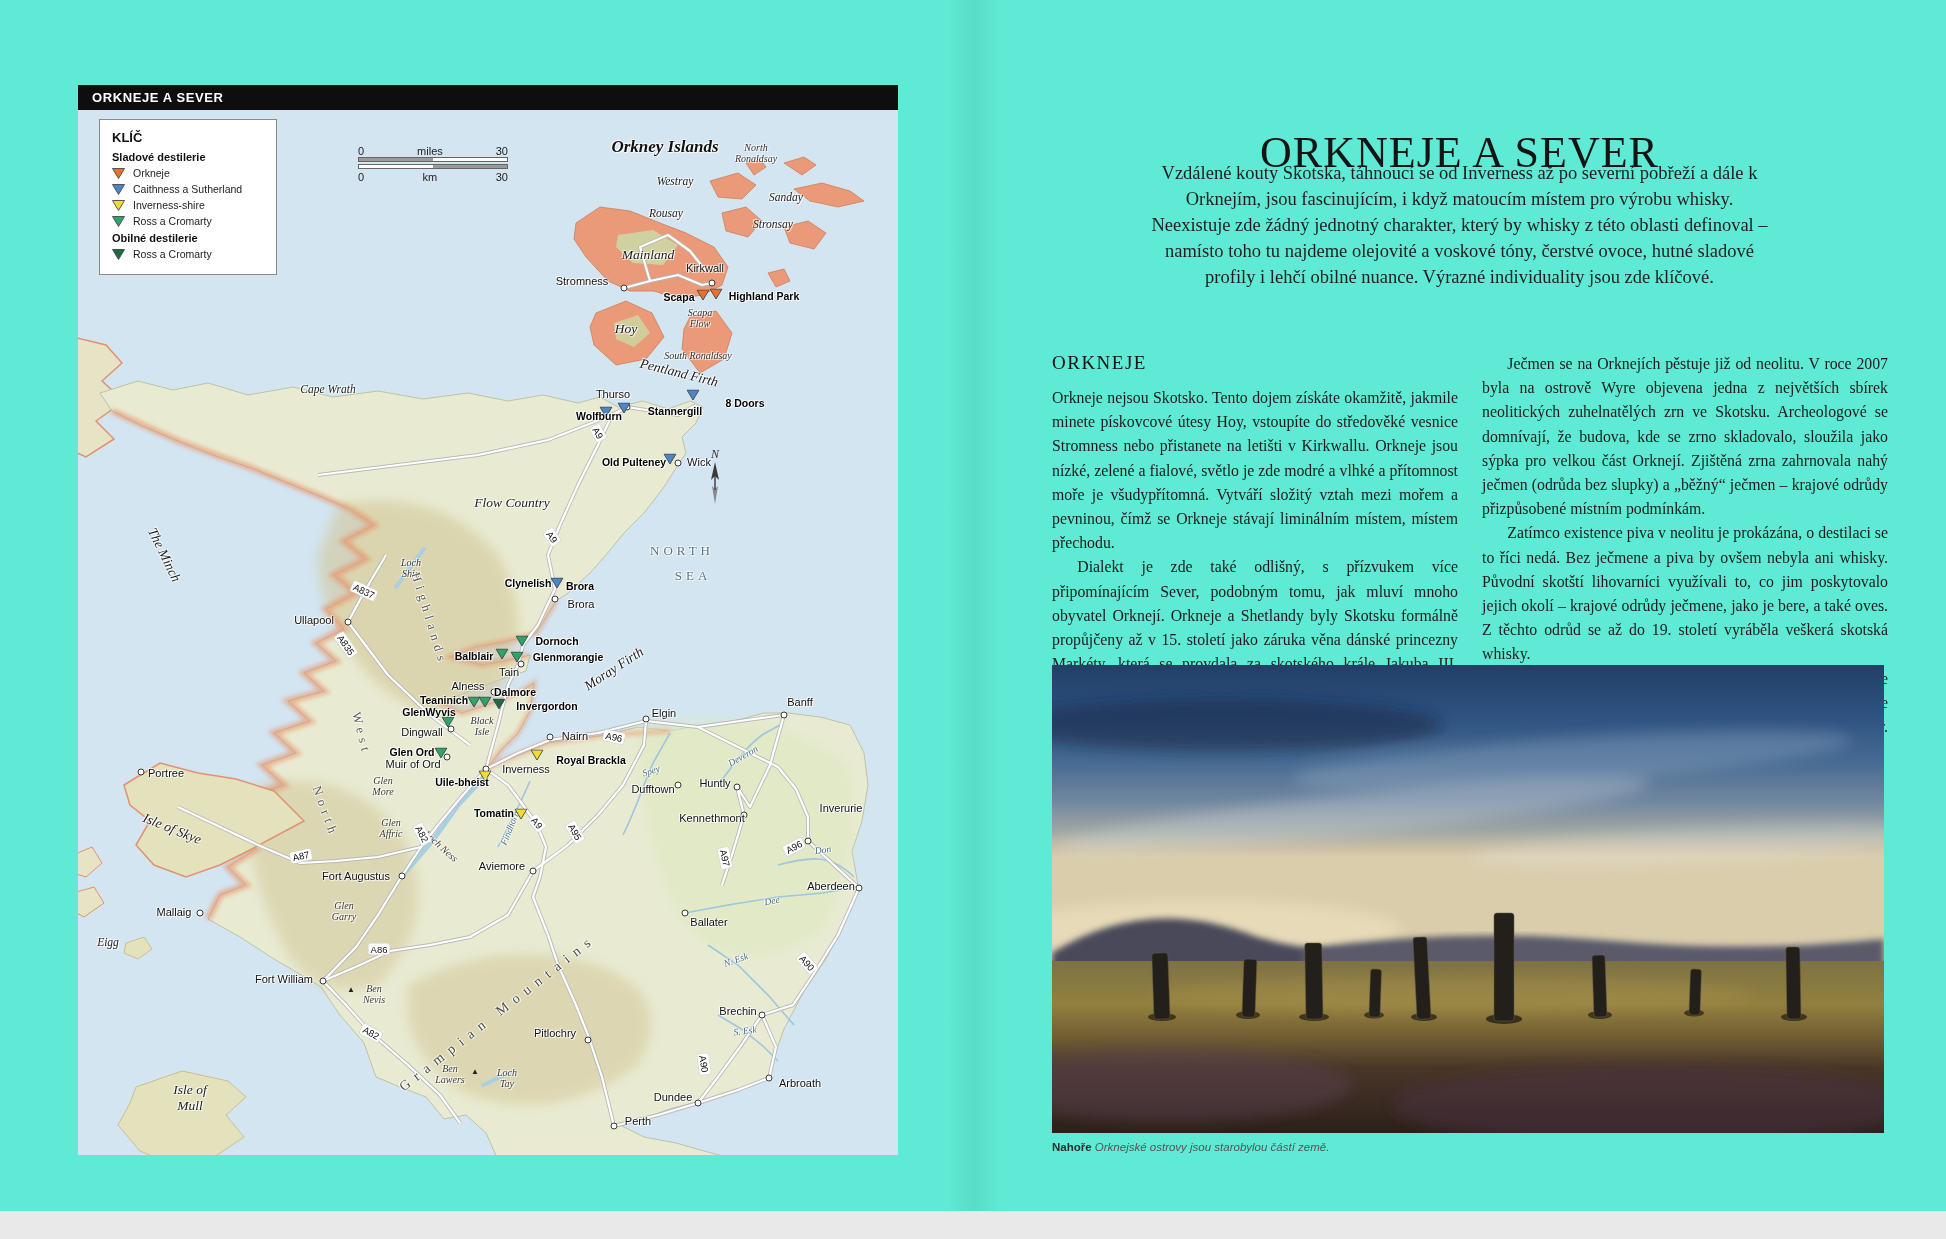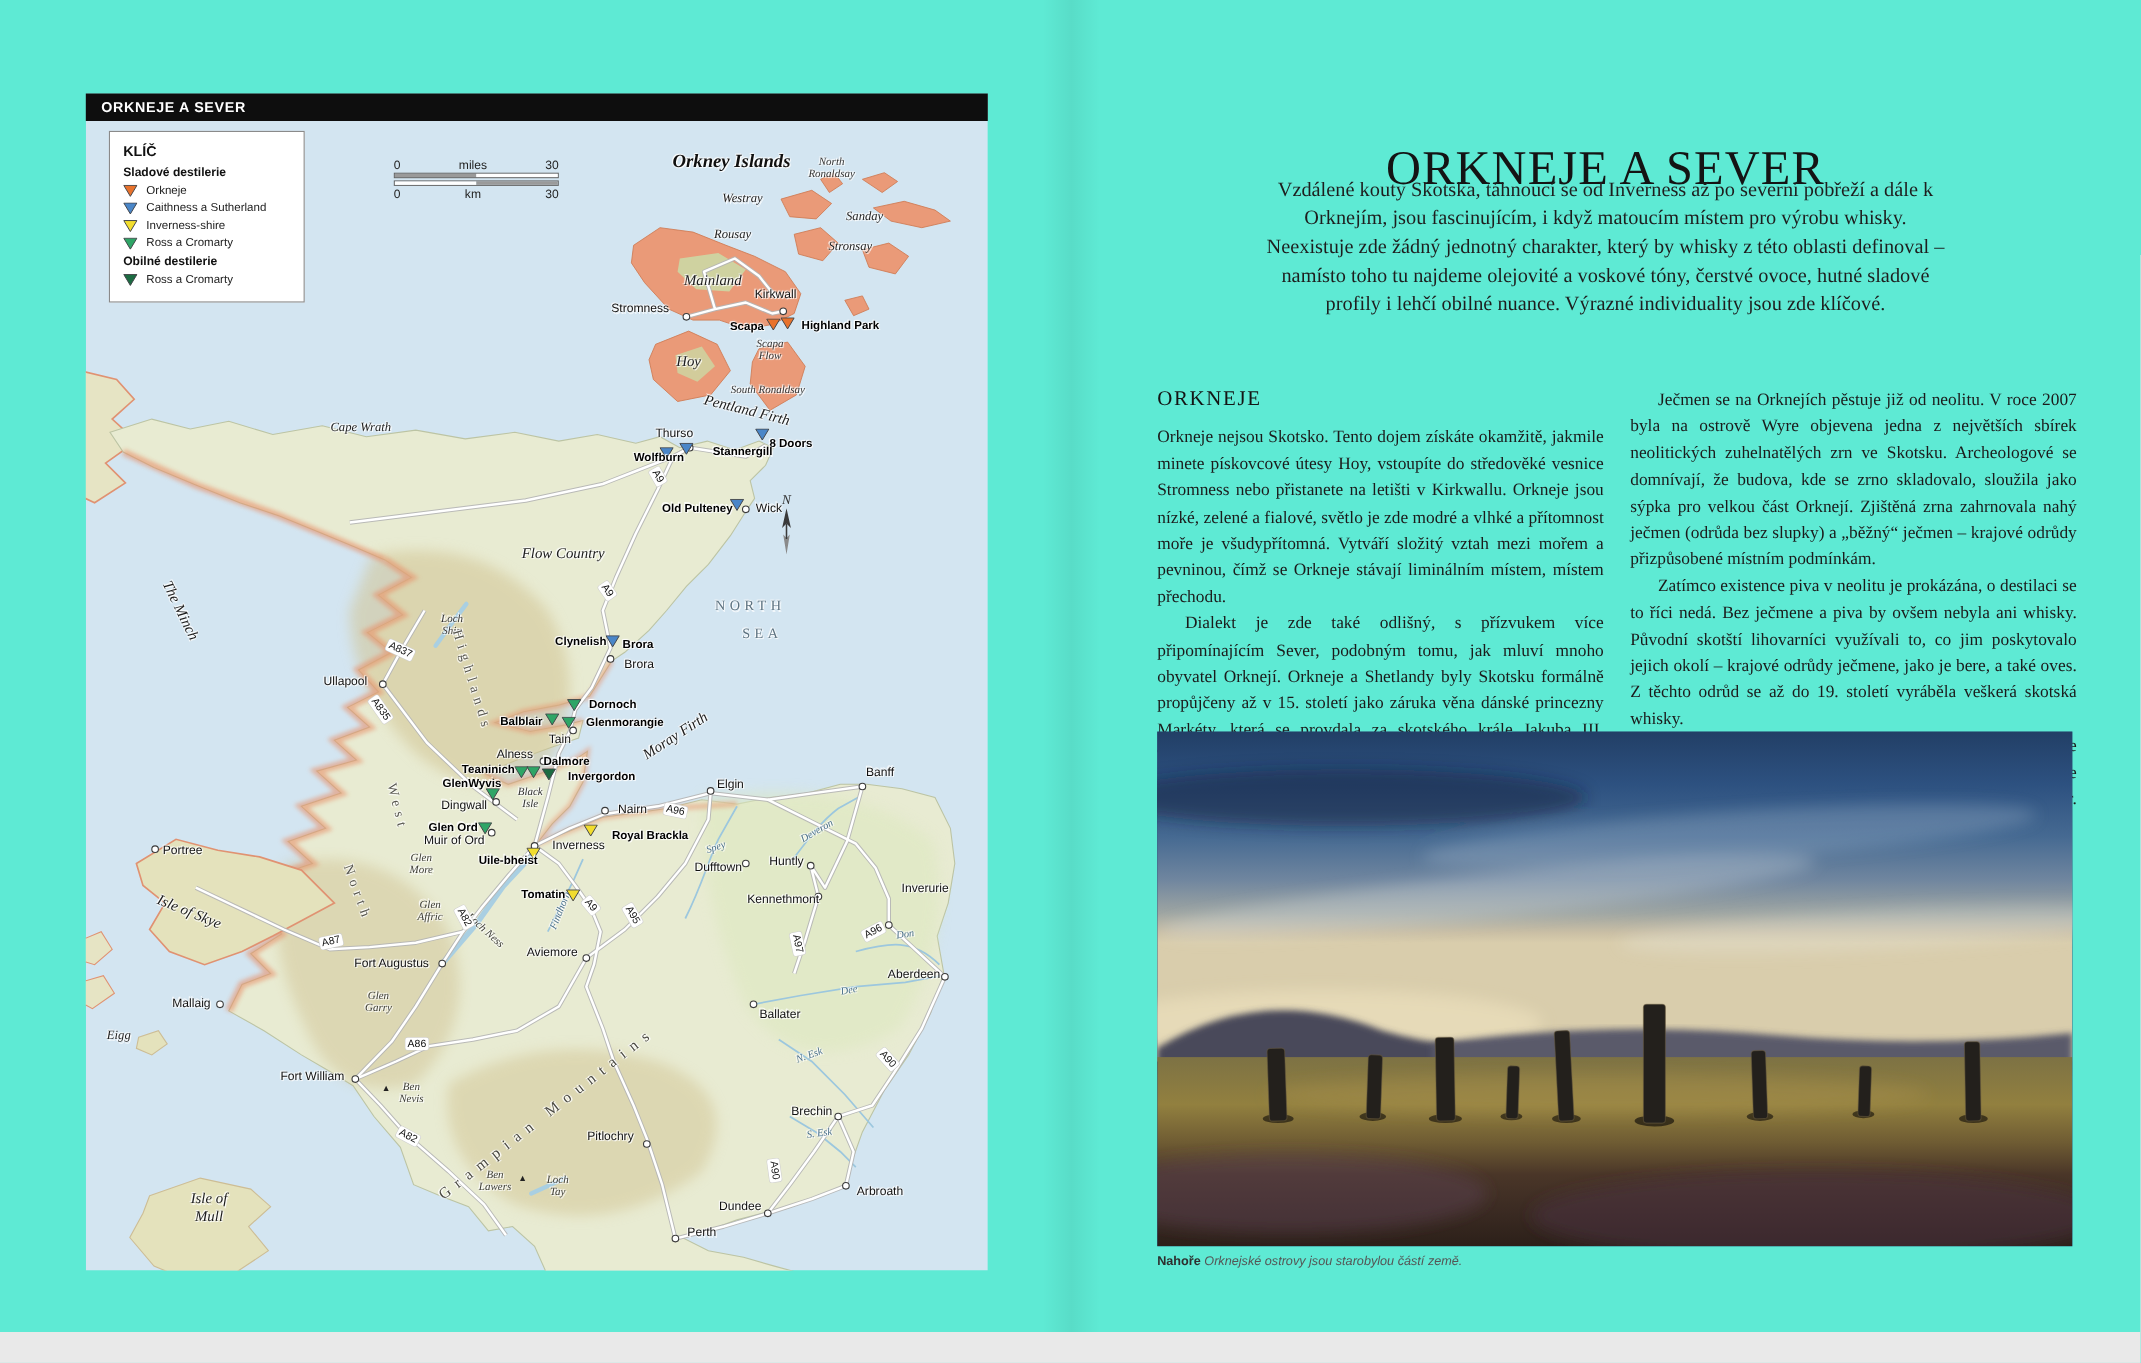--- a/index.html
+++ b/index.html
@@ -373,21 +373,21 @@
             <polygon points="0.5,0.5 12.5,0.5 6.5,10.5" fill="#e8722c" stroke="#44464a" stroke-width="0.9"></polygon>
           </svg></div>
         <div class="ml dist-label" style="left: 601px; top: 212px; transform: translate(-50%, -50%); position: absolute;">Scapa</div>
         <div class="marker" style="left: 638px; top: 209px;"><svg width="13" height="11" viewBox="0 0 13 11">
             <polygon points="0.5,0.5 12.5,0.5 6.5,10.5" fill="#e8722c" stroke="#44464a" stroke-width="0.9"></polygon>
           </svg></div>
         <div class="ml dist-label" style="left: 686px; top: 211px; transform: translate(-50%, -50%); position: absolute;">Highland Park</div>
         <div class="marker" style="left: 615px; top: 310px;"><svg width="13" height="11" viewBox="0 0 13 11">
             <polygon points="0.5,0.5 12.5,0.5 6.5,10.5" fill="#4a86c8" stroke="#44464a" stroke-width="0.9"></polygon>
           </svg></div>
-        <div class="ml dist-label" style="left: 641px; top: 318px; transform: translate(-50%, -50%); position: absolute; text-align: right;">8 Doors</div>
+        <div class="ml dist-label" style="left: 667px; top: 318px; transform: translate(-50%, -50%); position: absolute; text-align: right;">8 Doors</div>
         <div class="marker" style="left: 546px; top: 323px;"><svg width="13" height="11" viewBox="0 0 13 11">
             <polygon points="0.5,0.5 12.5,0.5 6.5,10.5" fill="#4a86c8" stroke="#44464a" stroke-width="0.9"></polygon>
           </svg></div>
         <div class="ml dist-label" style="left: 597px; top: 326px; transform: translate(-50%, -50%); position: absolute;">Stannergill</div>
         <div class="marker" style="left: 528px; top: 327px;"><svg width="13" height="11" viewBox="0 0 13 11">
             <polygon points="0.5,0.5 12.5,0.5 6.5,10.5" fill="#4a86c8" stroke="#44464a" stroke-width="0.9"></polygon>
           </svg></div>
         <div class="ml dist-label" style="left: 499px; top: 331px; transform: translate(-50%, -50%); position: absolute; padding-left: 44px;">Wolfburn</div>
         <div class="marker" style="left: 592px; top: 374px;"><svg width="13" height="11" viewBox="0 0 13 11">
             <polygon points="0.5,0.5 12.5,0.5 6.5,10.5" fill="#4a86c8" stroke="#44464a" stroke-width="0.9"></polygon>

